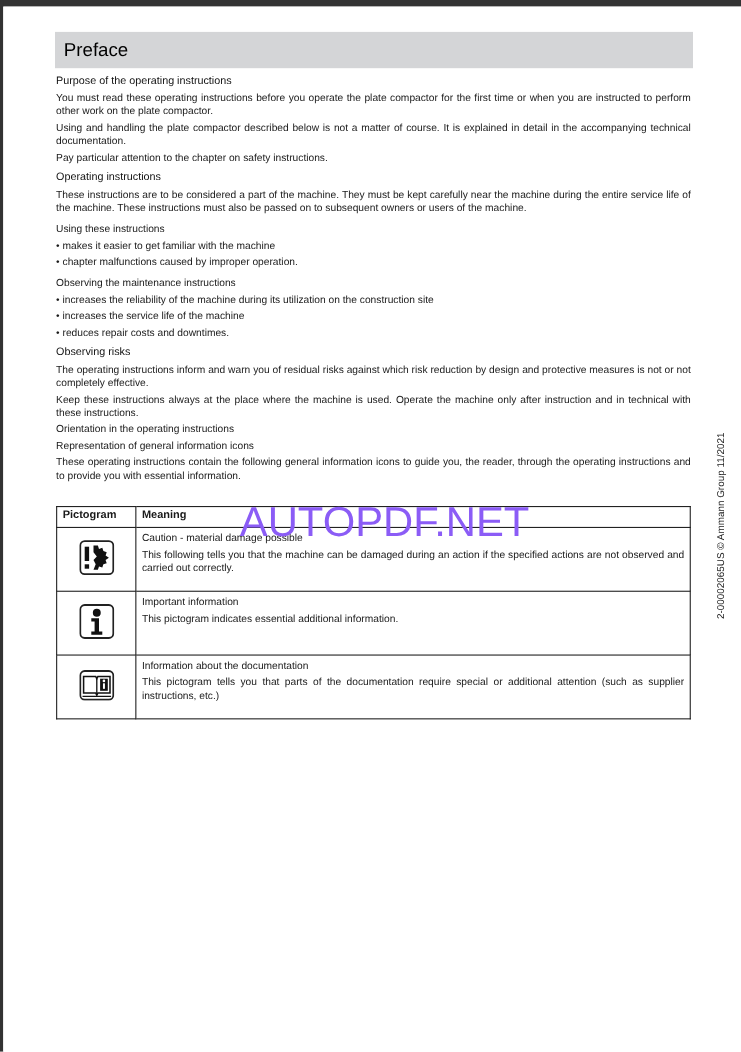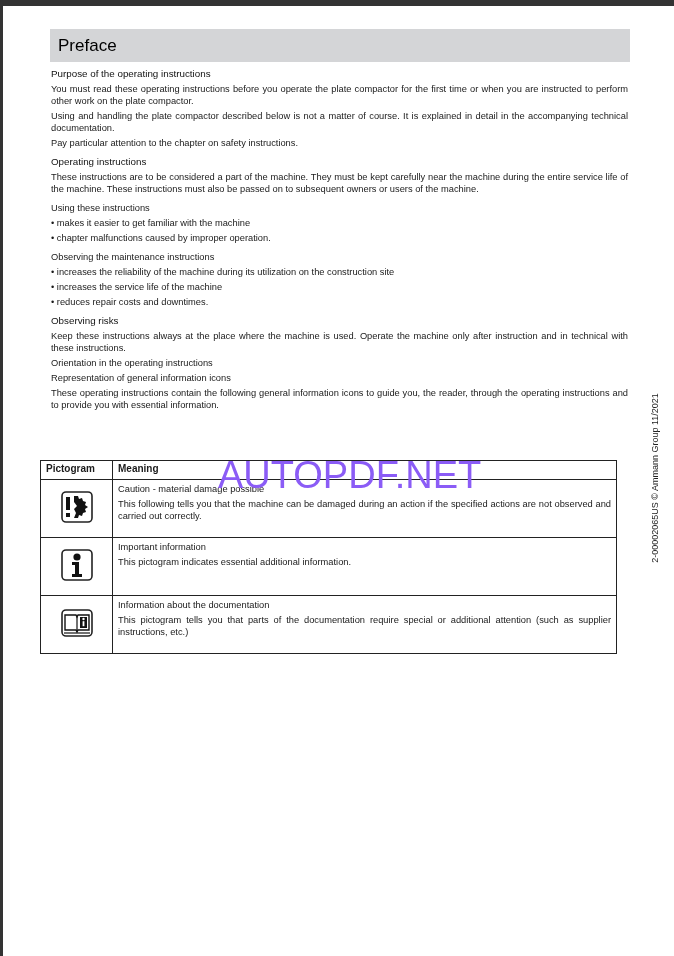--- a/index.html
+++ b/index.html
@@ -16,21 +16,21 @@
     position: absolute; left: 47px; top: 23px; width: 580px; height: 33px;
     background: #d4d5d7; box-sizing: border-box; padding-left: 8px;
     font-size: 17px; line-height: 33px; color: #000000;
   }
   .content { position: absolute; left: 48px; top: 62px; width: 577px; font-size: 9.3px; line-height: 12px; }
   .h { font-weight: normal; font-size: 9.8px; margin: 0 0 3px 0; color: #111; }
   .p { margin: 0 0 3px 0; text-align: justify; }
   .gap { height: 4px; }
 
   table.picto {
-    position: absolute; left: 40px; top: 460px; width: 577px;
+    position: absolute; left: 51px; top: 460px; width: 577px;
     border-collapse: collapse; font-size: 9.3px; line-height: 12px;
   }
   table.picto th, table.picto td { border: 1px solid #222; vertical-align: top; text-align: left; }
   table.picto th { font-weight: bold; font-size: 10px; padding: 2px 5px; height: 14px; }
   table.picto td.ic { width: 69px; text-align: center; vertical-align: middle; }
   table.picto td.tx { padding: 3px 5px; height: 51px; }
   table.picto tr.r3 td.tx { height: 51px; }
   .tx .t1 { margin-bottom: 3px; }
   .tx .t2 { text-align: justify; }
 
@@ -66,20 +66,21 @@
     <div class="p">• makes it easier to get familiar with the machine</div>
     <div class="p">• chapter malfunctions caused by improper operation.</div>
     <div class="gap"></div>
     <div class="p">Observing the maintenance instructions</div>
     <div class="p">• increases the reliability of the machine during its utilization on the construction site</div>
     <div class="p">• increases the service life of the machine</div>
     <div class="p">• reduces repair costs and downtimes.</div>
     <div class="gap"></div>
 
     <div class="h">Observing risks</div>
+    <div class="p">The operating instructions inform and warn you of residual risks against which risk reduction by design and protective measures is not or not completely effective.</div>
     <div class="p">Keep these instructions always at the place where the machine is used. Operate the machine only after instruction and in technical with these instructions.</div>
     <div class="p">Orientation in the operating instructions</div>
     <div class="p">Representation of general information icons</div>
     <div class="p">These operating instructions contain the following general information icons to guide you, the reader, through the operating instructions and to provide you with essential information.</div>
   </div>
 </div>
 
 <table class="picto">
   <tbody>
       <tr>

